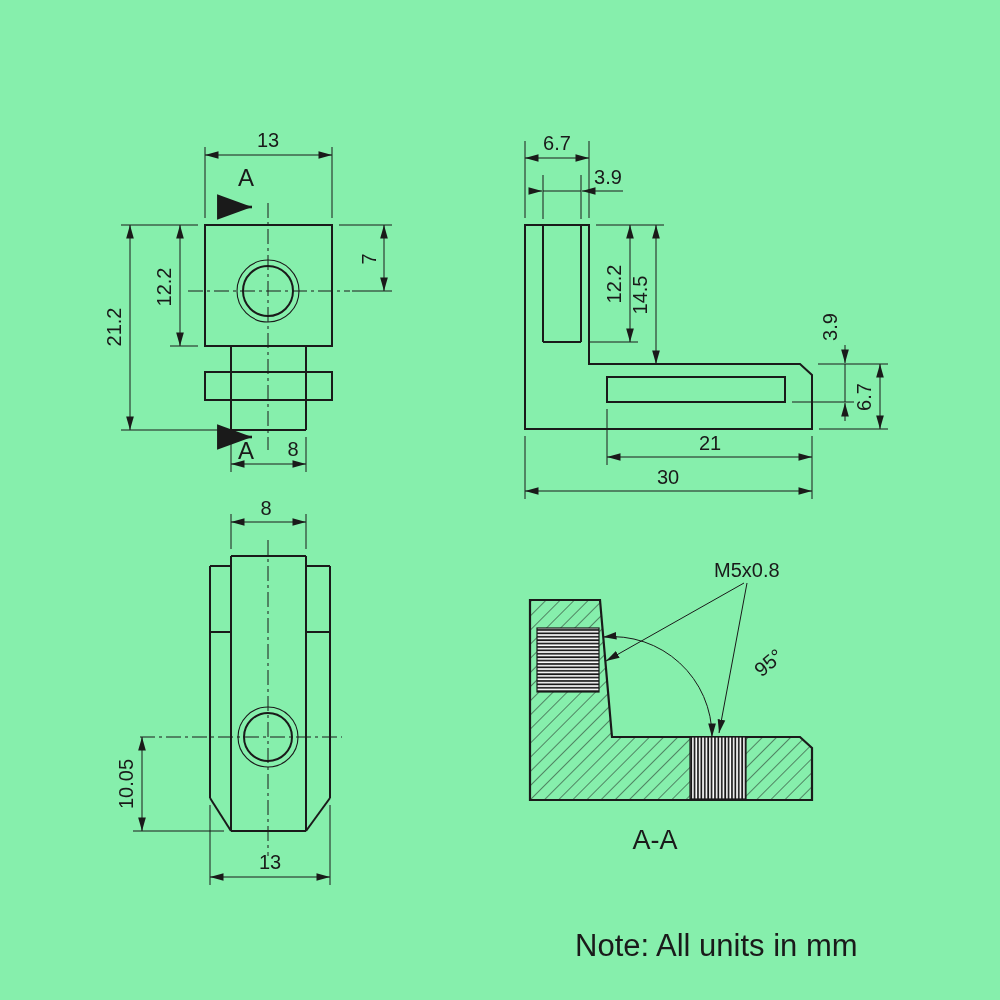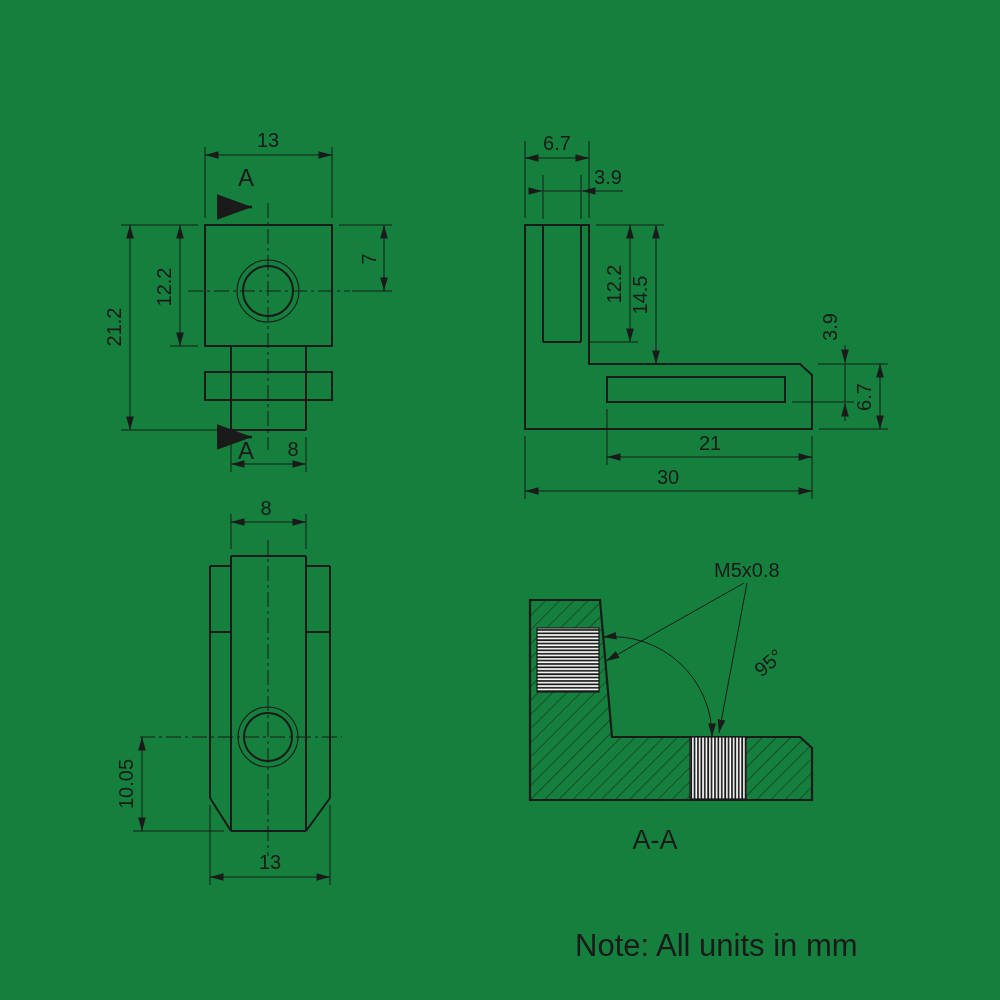--- a/index.html
+++ b/index.html
@@ -1,16 +1,16 @@
 <!DOCTYPE html>
 <html><head>
 <meta charset="utf-8">
 <style>
   html,body{margin:0;padding:0;background:#ffffff;}
-  .stage{width:1000px;height:1000px;background:#15803d;position:relative;font-family:"Liberation Sans",sans-serif;overflow:hidden;}
+  .stage{width:1000px;height:1000px;background:#86efac;position:relative;font-family:"Liberation Sans",sans-serif;overflow:hidden;}
   svg{display:block;}
   .o{stroke:#1a1a1a;stroke-width:2;fill:none;}
   .t{stroke:#1a1a1a;stroke-width:1;fill:none;}
   .t2{stroke:#1a1a1a;stroke-width:1.1;fill:none;}
   .c{stroke:#1a1a1a;stroke-width:1;fill:none;stroke-dasharray:15 4 3 4;}
   .sa{stroke:#1a1a1a;stroke-width:2.6;fill:none;}
   .hatched{stroke:#1a1a1a;stroke-width:2.2;}
   .thB{stroke:#1a1a1a;stroke-width:1.2;}
   .txt{font-family:"Liberation Sans",sans-serif;font-size:20px;fill:#1a1a1a;text-anchor:middle;}
   .big{font-size:24px;}

